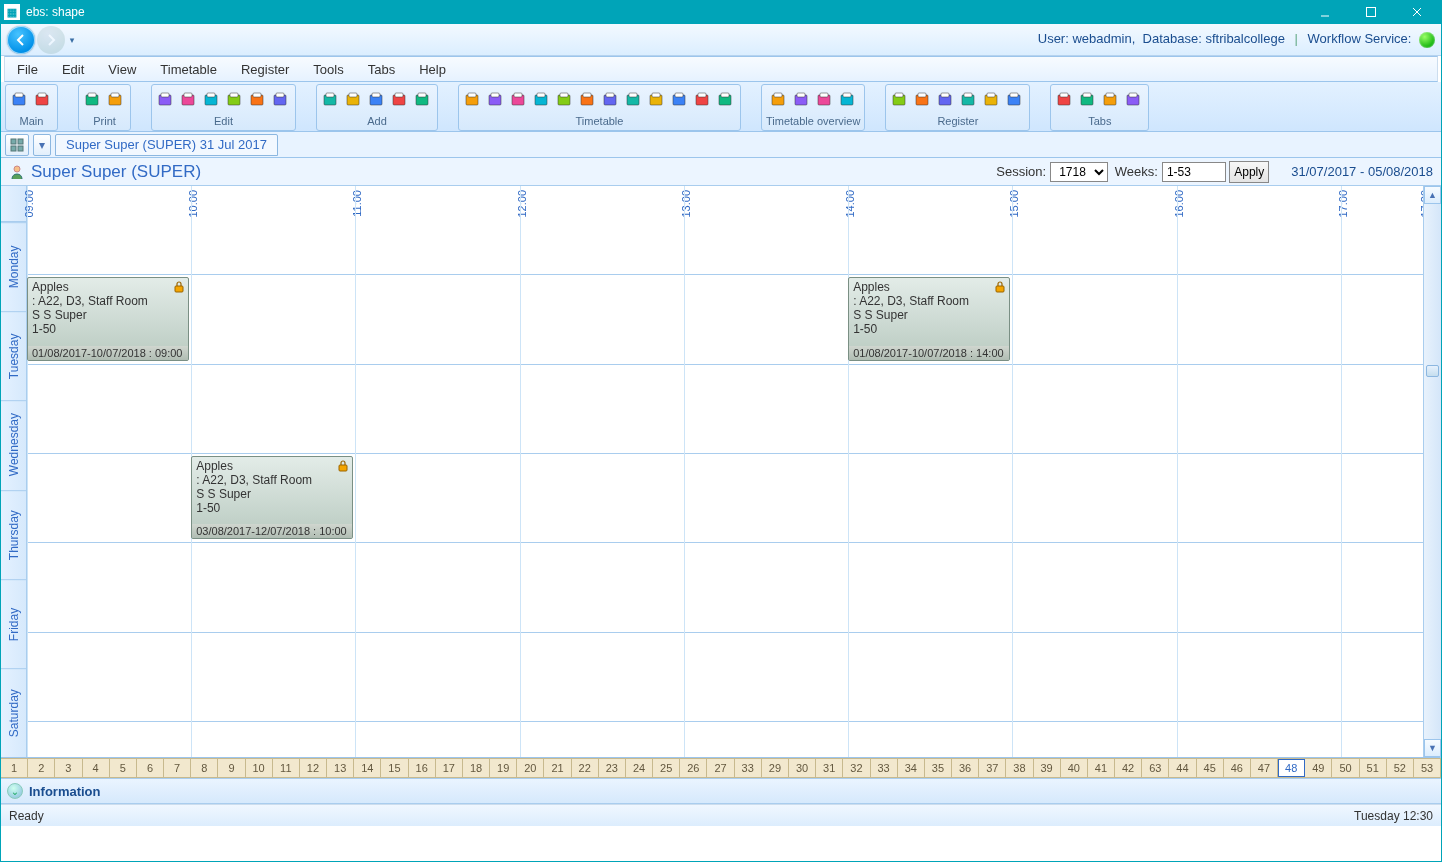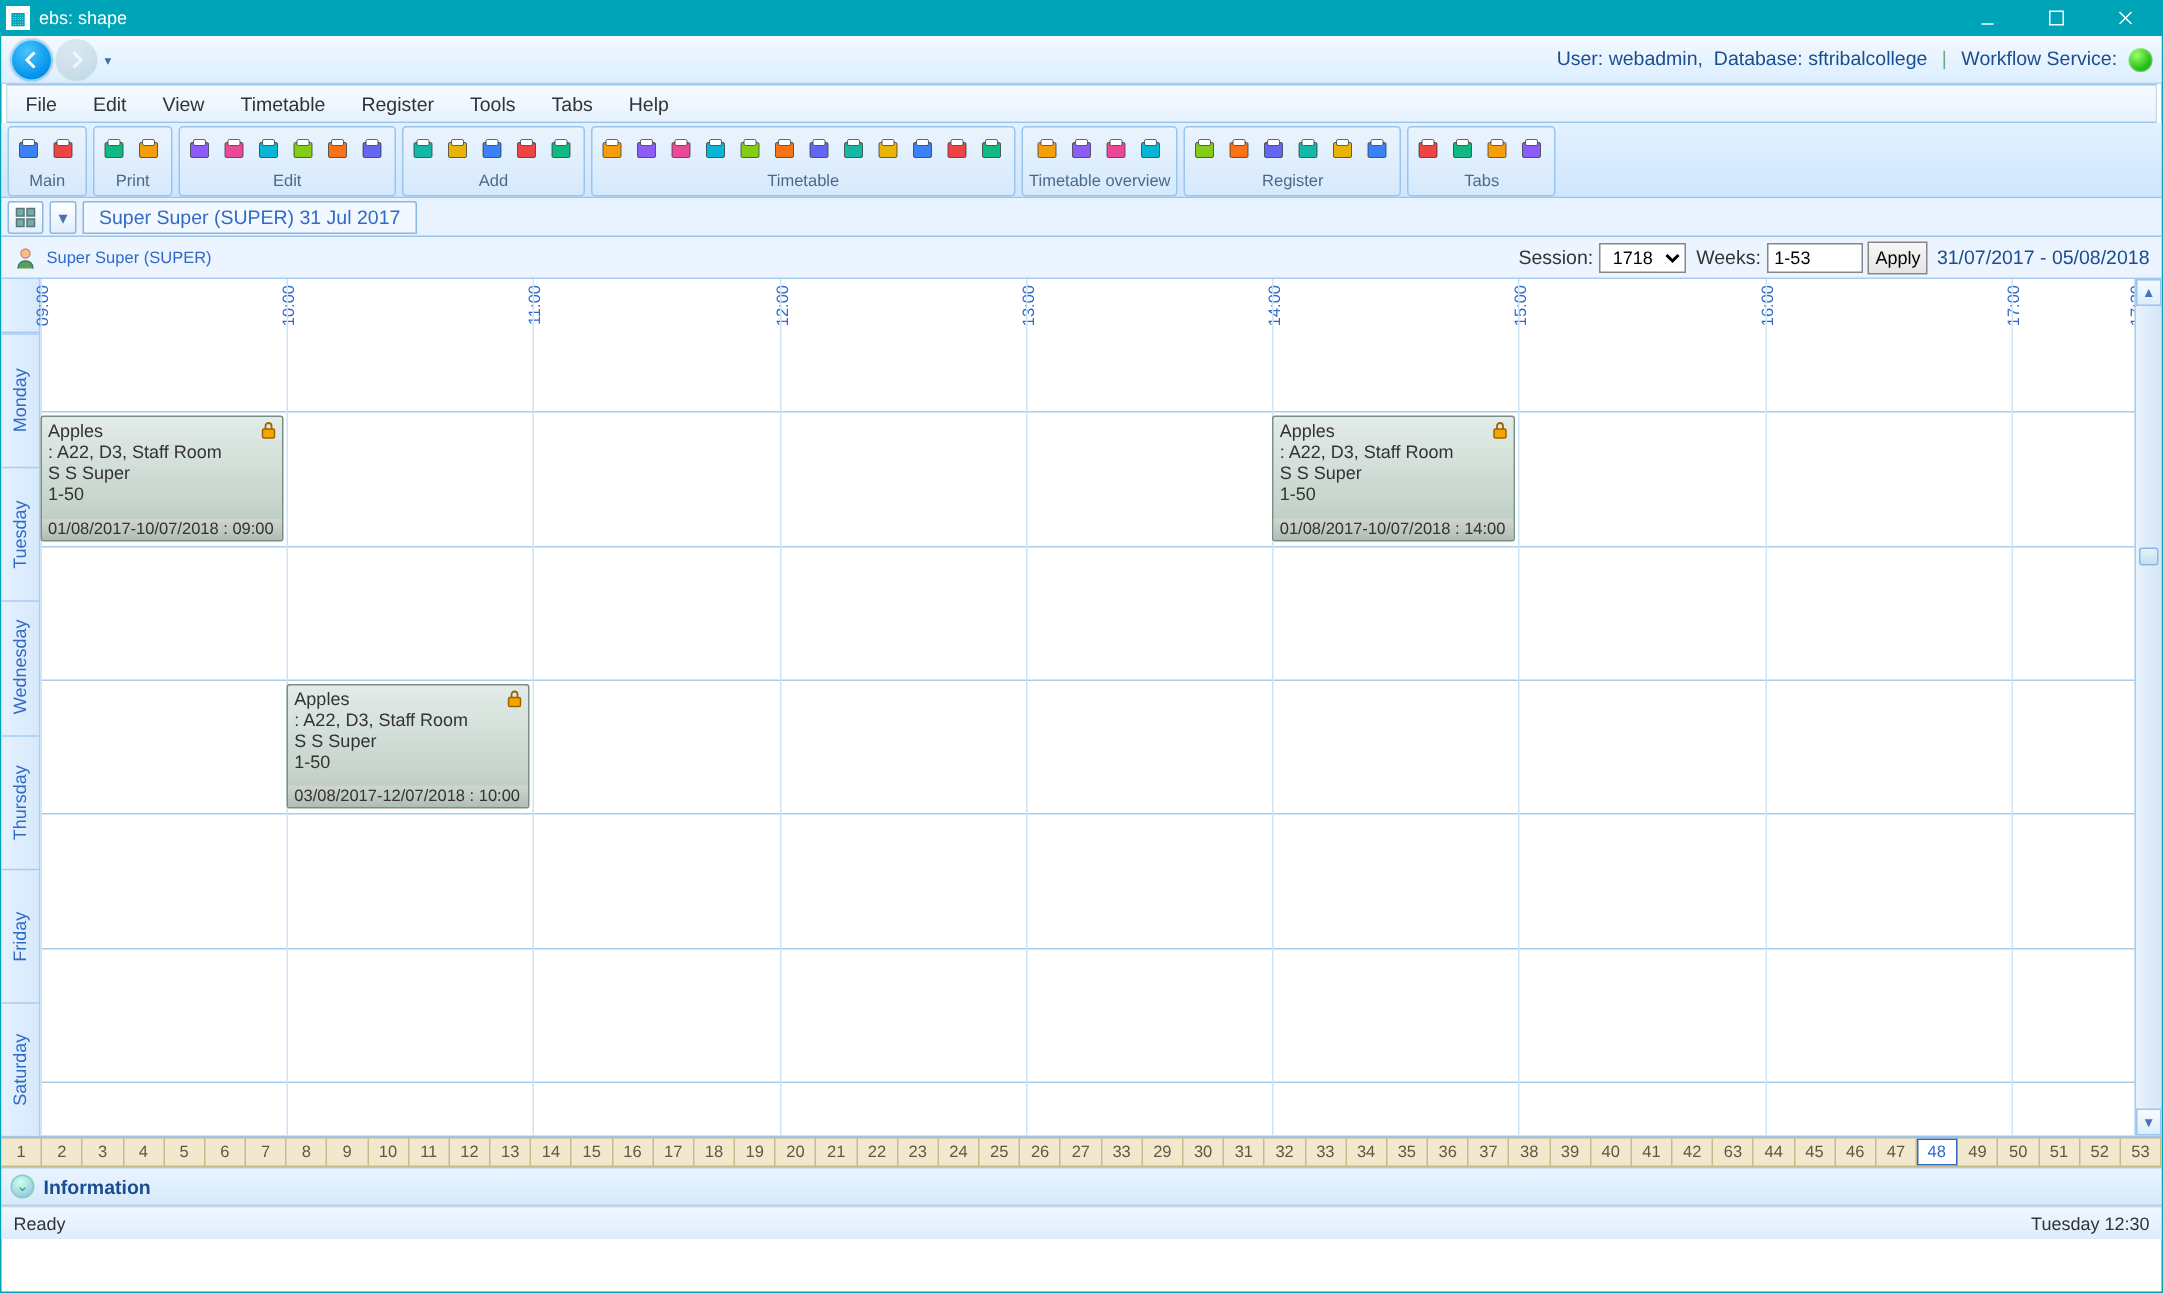--- a/index.html
+++ b/index.html
@@ -18,40 +18,40 @@
 .navrow .dd{width:10px;color:#3a6ea5;font-size:9px;text-align:center}
 .navrow .spacer{flex:1}
 .navrow .userinfo{color:#1a4d8f;font-size:13px}
 .navrow .sep{margin:0 6px;color:#6a8}
 .navrow .globe{width:16px;height:16px;border-radius:8px;background:radial-gradient(circle at 35% 30%,#9f6,#0a0 80%);display:inline-block;vertical-align:middle;margin-left:4px;box-shadow:inset 0 0 2px rgba(255,255,255,.8)}
 
 .menubar{height:26px;background:linear-gradient(#f7fbff,#e6f2ff);border:1px solid #9cc5ec;border-left:1px solid #cde;border-right:1px solid #cde;display:flex;align-items:stretch;margin:0 3px}
 .menubar .m{padding:0 12px;display:flex;align-items:center;color:#333;cursor:pointer;font-size:13px}
 
 .ribbon{height:50px;background:linear-gradient(#e3f1ff,#cfe6fe);border-bottom:1px solid #9cc5ec;display:flex;align-items:stretch;padding:2px 4px 0}
-.ribgroup{border:1px solid #9cc5ec;border-radius:3px;margin-right:4px;background:linear-gradient(#eaf4ff,#d6e9fc);display:flex;flex-direction:column;align-items:center;padding:2px 4px 0}
+.ribgroup{border:1px solid #9cc5ec;border-radius:3px;margin-right:20px;background:linear-gradient(#eaf4ff,#d6e9fc);display:flex;flex-direction:column;align-items:center;padding:2px 4px 0}
 .ribgroup .icons{display:flex;gap:3px;align-items:center;height:26px}
 .ribgroup .lbl{font-size:11px;color:#4a6a8c;height:16px;display:flex;align-items:center;justify-content:center;width:100%}
 .ribgroup .ic{width:20px;height:20px;display:flex;align-items:center;justify-content:center;cursor:pointer;border-radius:2px}
 
 .ic svg{width:18px;height:18px}
 
 .doctabs{height:26px;background:#e8f3ff;border-bottom:1px solid #9cc5ec;display:flex;align-items:center;padding-left:4px;gap:4px}
 .doctabs .tb{height:22px;border:1px solid #8cb7e0;background:linear-gradient(#fff,#e2effc);border-radius:2px;display:flex;align-items:center;padding:0 4px;cursor:pointer}
 .doctabs .tab{height:22px;border:1px solid #8cb7e0;background:#f2f8ff;border-radius:2px 2px 0 0;display:flex;align-items:center;padding:0 10px;color:#316ac5;font-size:13px}
 
 .contextbar{height:28px;background:#ecf5ff;border-bottom:1px solid #a9cdee;display:flex;align-items:center;padding:0 8px}
 .contextbar .person{width:16px;height:16px;margin-right:6px}
-.contextbar .name{color:#316ac5;font-size:11px;flex:1}
+.contextbar .name{color:#316ac5;font-size:17px;flex:1}
 .contextbar label{color:#333;margin-right:4px;font-size:13px}
 .contextbar select,.contextbar input,.contextbar button{font:inherit;font-size:12px;height:20px;border:1px solid #888;background:#fff;padding:0 4px}
 .contextbar select{width:58px}
 .contextbar input{width:64px}
 .contextbar button{background:linear-gradient(#f7f7f7,#e4e4e4);cursor:pointer;height:22px}
-.contextbar .range{color:#1a4d8f;font-size:13px;margin-left:6px}
+.contextbar .range{color:#1a4d8f;font-size:13px;margin-left:22px}
 
 .ttwrap{position:relative;height:572px;border-bottom:1px solid #9cc5ec}
 .tt{display:flex;width:1424px;height:100%}
 .daycol{width:26px;background:linear-gradient(90deg,#e4f1ff,#d6e9fc);border-right:1px solid #a9cdee;display:flex;flex-direction:column}
 .daycol .sp{height:36px;border-bottom:1px solid #a9cdee}
 .daycol .d{flex:1;display:flex;align-items:center;justify-content:center;border-bottom:1px solid #a9cdee;writing-mode:vertical-rl;transform:rotate(180deg);font-size:12px;color:#316ac5}
 .grid{flex:1;display:flex;flex-direction:row}
 .timehdr{height:36px;position:relative;border-bottom:1px solid #a9cdee;background:linear-gradient(#e4f1ff,#d6e9fc)}
 .timehdr .tick{position:absolute;top:4px;font-size:11px;color:#316ac5;writing-mode:vertical-rl;transform:rotate(180deg);transform-origin:center}
 .rows{flex:1;position:relative}

